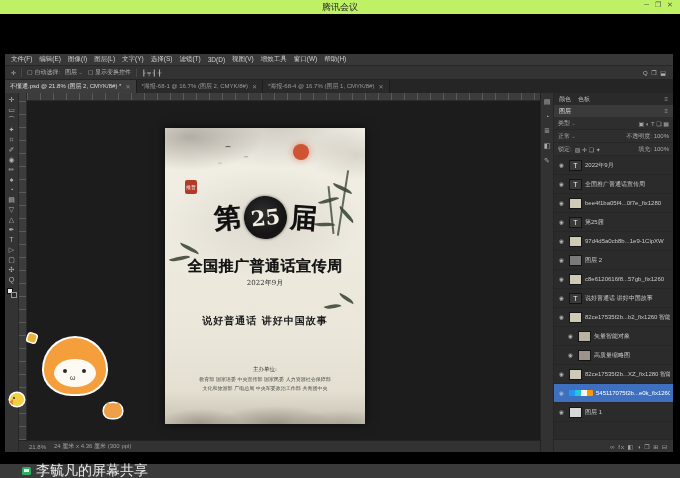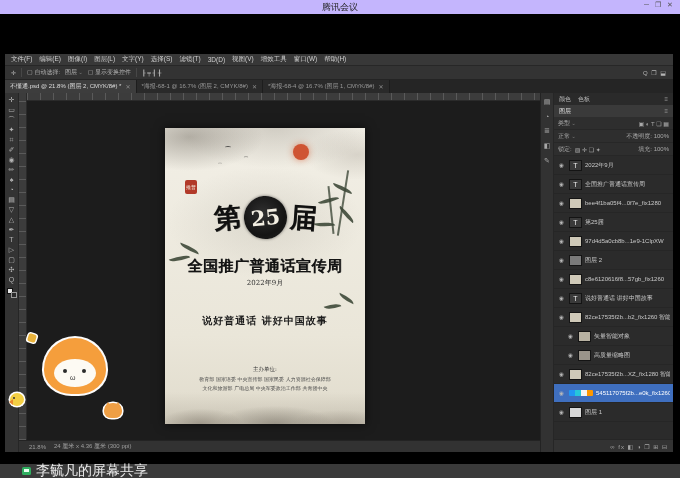--- a/index.html
+++ b/index.html
@@ -1,20 +1,20 @@
 <!DOCTYPE html>
 <html><head>
 <meta charset="utf-8">
 <style>
   *{margin:0;padding:0;box-sizing:border-box}
   html,body{width:680px;height:478px;overflow:hidden}
   body{position:relative;background:#000;font-family:"Liberation Sans","DejaVu Sans",sans-serif;}
 
   
-  .meetbar{position:absolute;left:0;top:0;width:680px;height:14px;background:#c4b5fd;display:flex;align-items:center;justify-content:center;font-size:9px;color:#222;z-index:20}
+  .meetbar{position:absolute;left:0;top:0;width:680px;height:14px;background:#bef264;display:flex;align-items:center;justify-content:center;font-size:9px;color:#222;z-index:20}
   .meet-controls{position:absolute;right:5px;top:1px;font-size:7px;color:#555;letter-spacing:2px}
   .sharebar{position:absolute;left:0;bottom:0;width:680px;height:14px;background:#3a3a3a;display:flex;align-items:center;padding-left:22px;gap:5px;z-index:20}
   .share-ic{width:9px;height:8px;background:#2fae5f;border-radius:1.5px;position:relative;flex:none}
   .share-ic::after{content:"";position:absolute;left:2px;top:2px;width:5px;height:3px;background:#eafff1}
   .share-text{font-size:14px;color:#e9e9e9;white-space:nowrap}
 
   
   .ps{position:absolute;left:5px;top:54px;width:668px;height:398px;background:#2e2e2e;color:#c8c8c8;z-index:1}
   .menubar{height:11px;background:#383838;display:flex;align-items:center;padding-left:6px;gap:7px;font-size:6.5px;color:#cfcfcf;white-space:nowrap}
   .menubar span{cursor:default}

